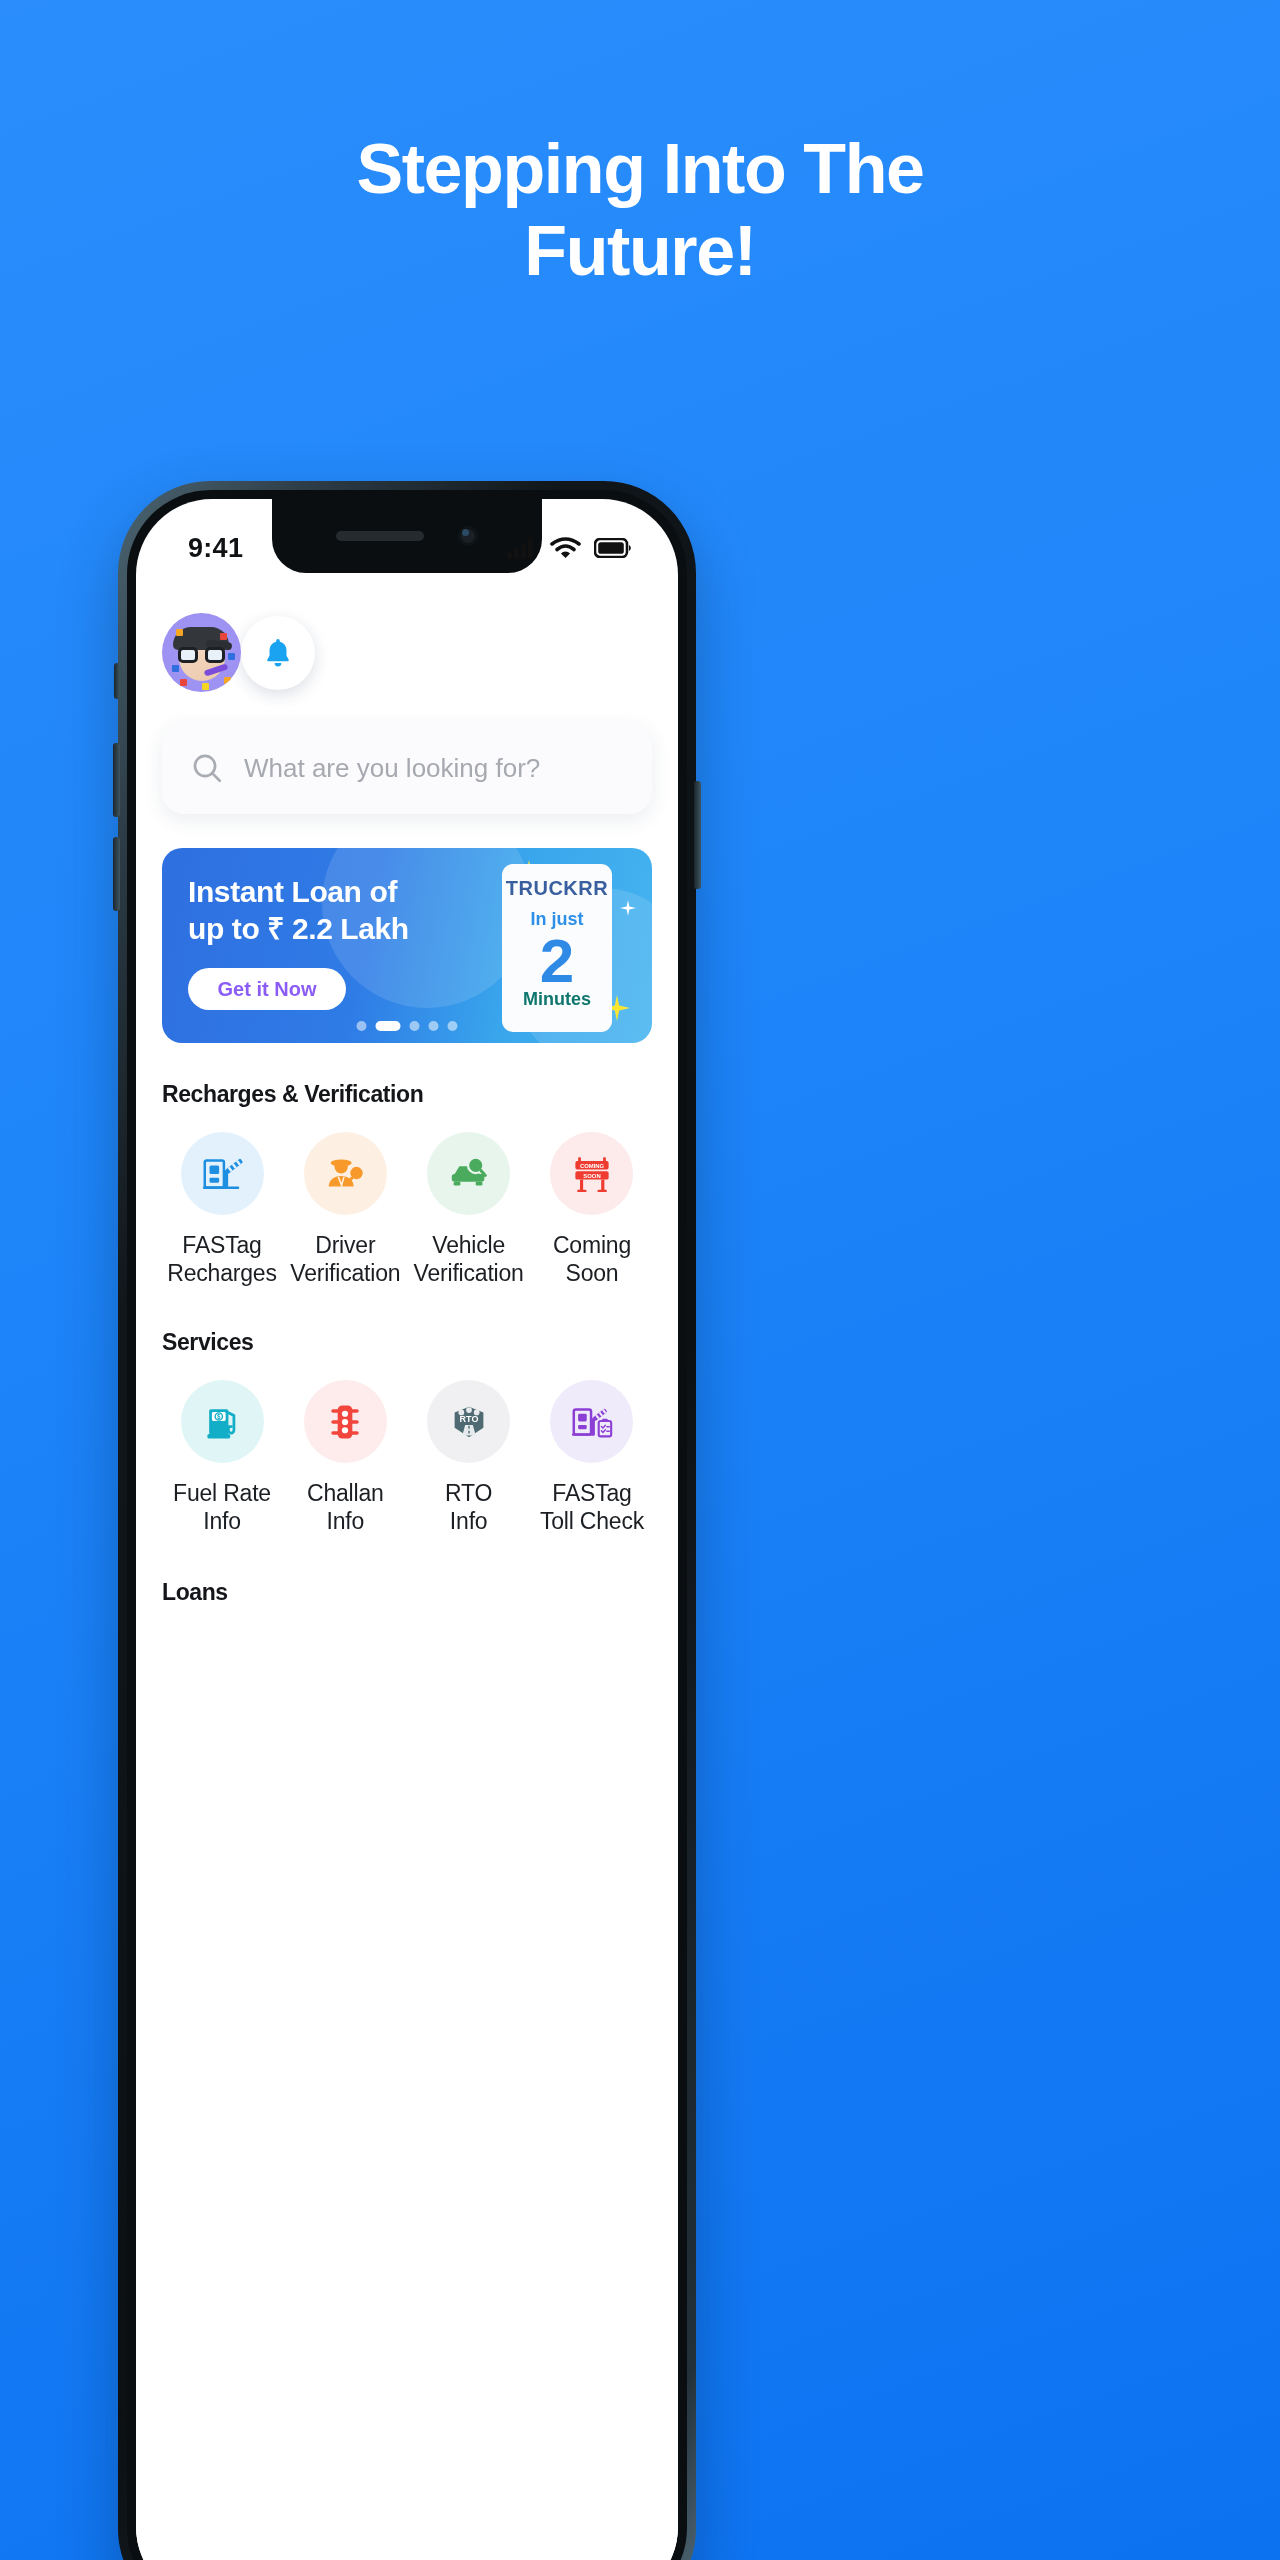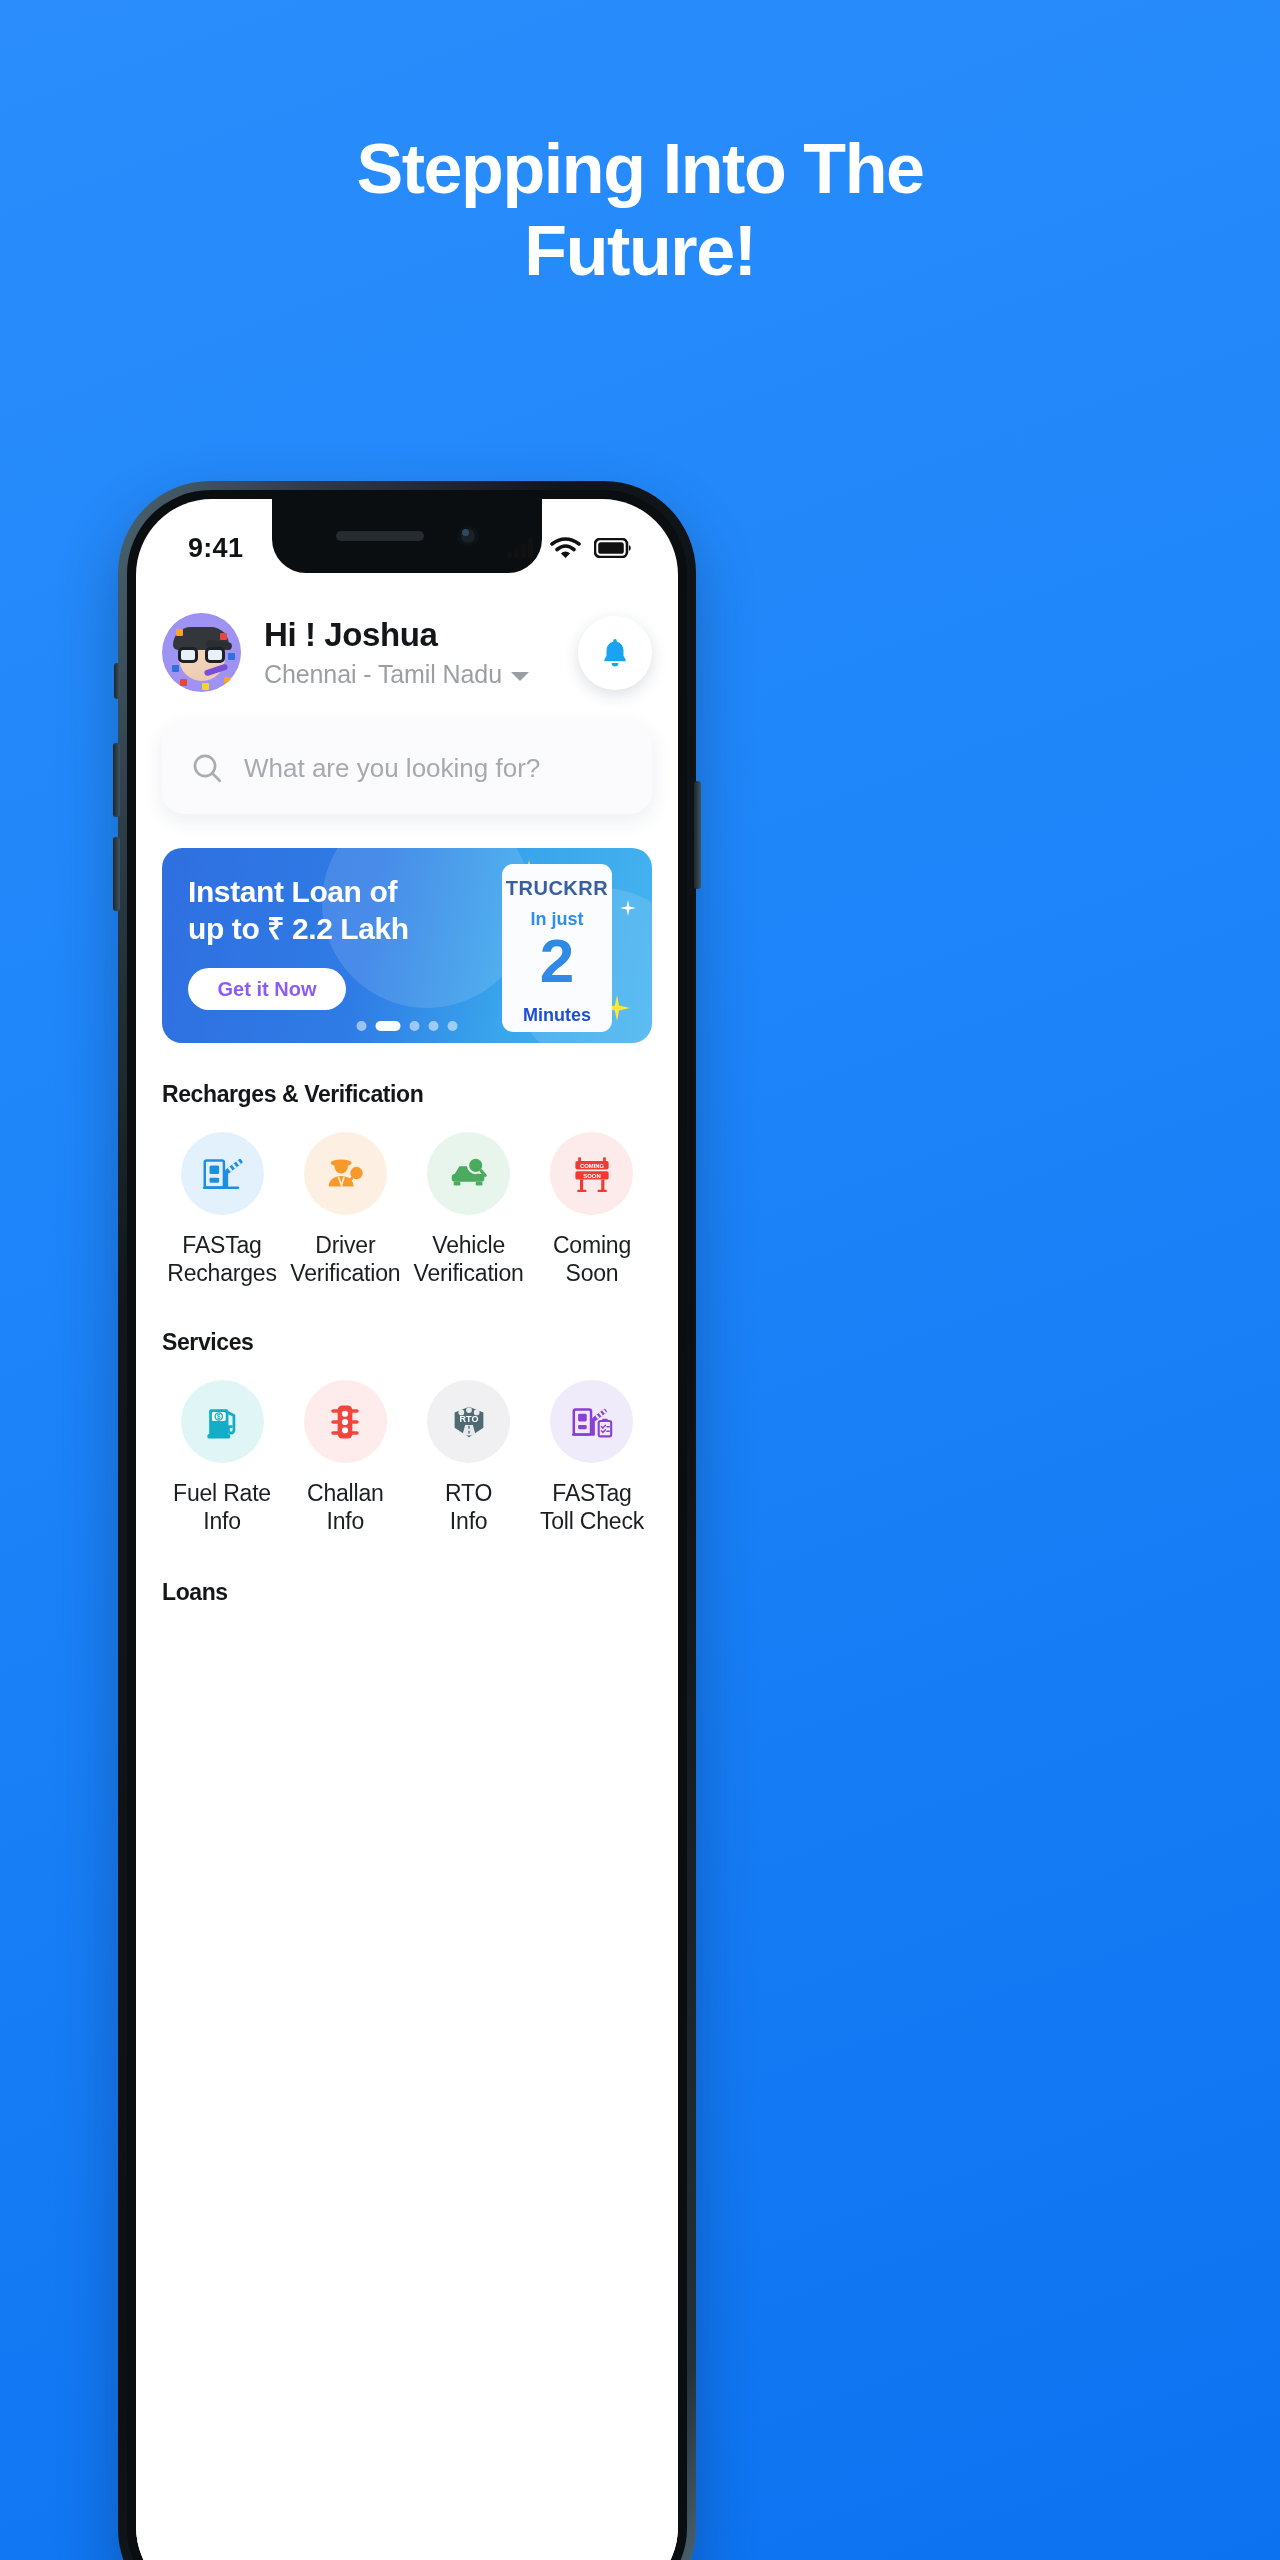--- a/index.html
+++ b/index.html
@@ -133,21 +133,21 @@
     display:flex;align-items:center;justify-content:center;
     color:#8b5cf6; font-size:20px; font-weight:700;
   }
   .b-card{
     position:absolute; right:40px; top:16px; width:110px; height:168px;
     background:#fafcfe; border-radius:11px; text-align:center; padding-top:13px;
   }
   .bc-brand{ font-size:20px; font-weight:800; color:#3a5f9e; letter-spacing:.5px; }
   .bc-in{ font-size:18px; font-weight:700; color:#2e8fe8; margin-top:9px;}
   .bc-num{ font-size:62px; font-weight:800; color:#2f8ae6; line-height:.92; margin-top:2px;}
-  .bc-min{ font-size:18px; font-weight:700; color:#1d4ed8; margin-top:16px;}
+  .bc-min{ font-size:18px; font-weight:700; color:#0f766e; margin-top:0;}
   .spark{position:absolute;}
   .dots{ position:absolute; left:50%; transform:translateX(-50%); bottom:12px;
          display:flex; gap:9px; align-items:center; }
   .dot{ width:10px;height:10px;border-radius:50%;background:rgba(255,255,255,.52); }
   .dot.on{ width:25px; border-radius:6px; background:#fff; }
 
   
   .sec-title{ font-size:23px; font-weight:700; color:#14161a; letter-spacing:-.4px; }
   .sec1{ margin-top:38px; }
   .sec2{ margin-top:42px; }
@@ -218,27 +218,20 @@
             <div class="av-horn"></div>
             <span class="conf" style="left:14px;top:16px;background:#f5a623;"></span>
             <span class="conf" style="left:58px;top:20px;background:#e8453c;"></span>
             <span class="conf" style="left:66px;top:40px;background:#2f6fe0;"></span>
             <span class="conf" style="left:10px;top:52px;background:#2f6fe0;"></span>
             <span class="conf" style="left:18px;top:66px;background:#e8453c;"></span>
             <span class="conf" style="left:40px;top:70px;background:#f5d623;"></span>
             <span class="conf" style="left:62px;top:64px;background:#f5a623;"></span>
           </div>
 
-          <div class="greet">
-            <div class="greet-name">Hi ! Joshua</div>
-            <div class="greet-loc">
-              <span>Chennai - Tamil Nadu</span>
-              <span class="chev"></span>
-            </div>
-          </div>
 
           <div class="bell-btn">
             <svg width="34" height="34" viewBox="0 0 24 24">
               <path d="M12 2.2a1.3 1.3 0 0 1 1.3 1.3v.6a6 6 0 0 1 4.7 5.85V14l1.5 2.6a.8.8 0 0 1-.7 1.2H5.2a.8.8 0 0 1-.7-1.2L6 14V9.95A6 6 0 0 1 10.7 4.1v-.6A1.3 1.3 0 0 1 12 2.2z" fill="#1aa3f0"></path>
               <path d="M9.6 19.1h4.8a2.4 2.4 0 0 1-4.8 0z" fill="#1aa3f0"></path>
             </svg>
           </div>
         </div>
 
         <div class="search">

